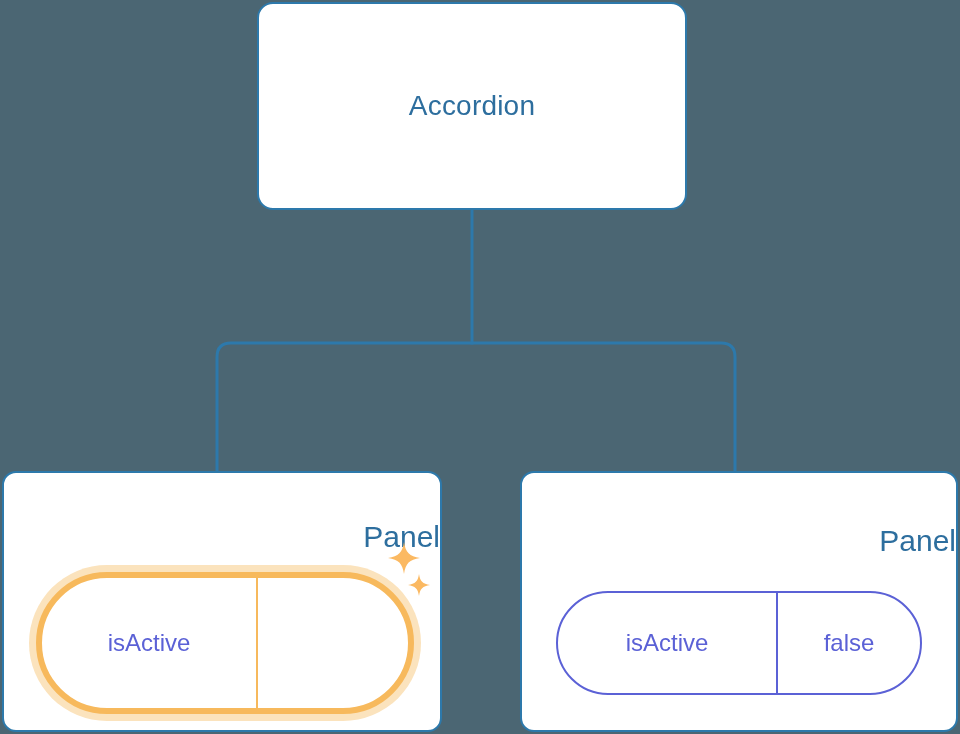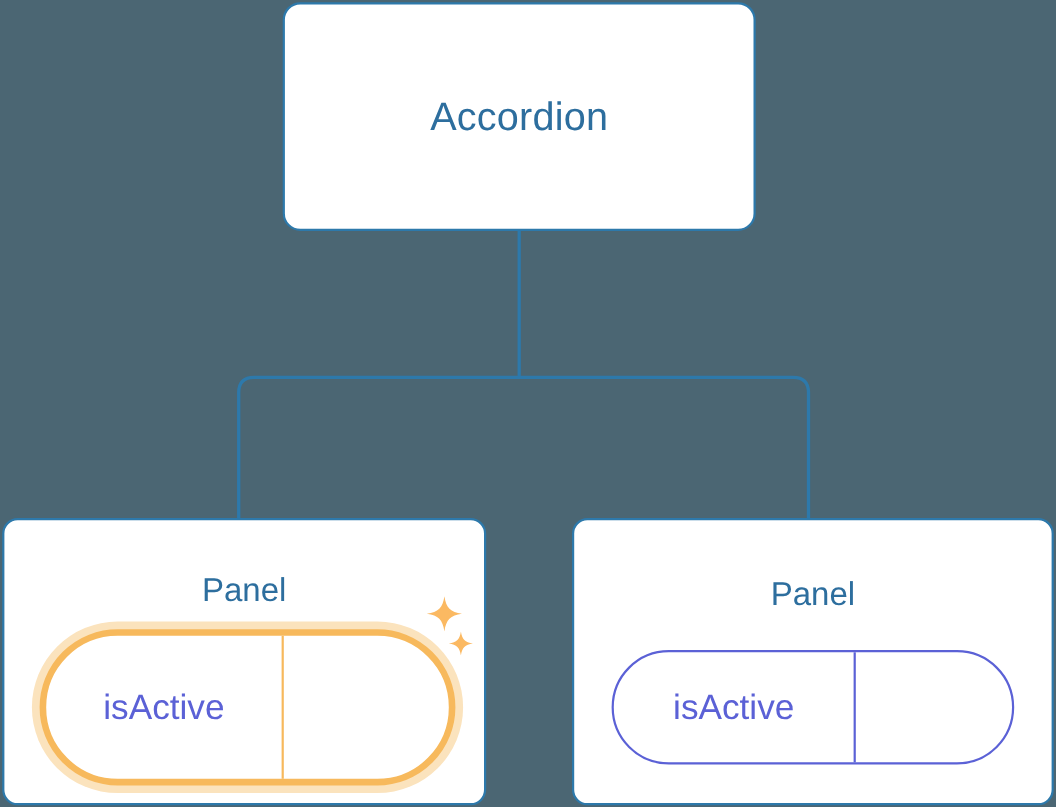--- a/index.html
+++ b/index.html
@@ -47,21 +47,21 @@
     left: 257px;
     top: 2px;
     width: 430px;
     height: 208px;
     border-radius: 16px;
     display: flex;
     align-items: center;
     justify-content: center;
   }
   .root-title {
-    font-size: 36px;
+    font-size: 28px;
     color: #2d6e9e;
     letter-spacing: 0.2px;
     line-height: 1;
     white-space: nowrap;
   }
 
   
   #panel-card-left {
     left: 2px;
     top: 471px;
@@ -72,21 +72,21 @@
     left: 520px;
     top: 471px;
     width: 438px;
     height: 261px;
   }
 
   .panel-title {
     position: absolute;
     left: 0;
     right: 0;
-    text-align: center;
+    text-align: right;
     font-size: 30px;
     color: #2d6e9e;
     line-height: 1;
     white-space: nowrap;
   }
   #panel-card-left .panel-title { top: 49px; }
   #panel-card-right .panel-title { top: 53px; }
 
   
   .pill {
@@ -94,21 +94,21 @@
     display: flex;
     align-items: stretch;
     box-sizing: border-box;
     background: #ffffff;
   }
   .pill-key,
   .pill-val {
     display: flex;
     align-items: center;
     justify-content: center;
-    font-size: 32px;
+    font-size: 24px;
     line-height: 1;
     white-space: nowrap;
     color: #5b61d6;
   }
 
   
   .pill.plain {
     left: 34px;
     top: 118px;
     width: 366px;
@@ -182,20 +182,21 @@
         <div class="pill-key">isActive</div>
       </div>
     </div>
   </div>
 
   <div class="card" id="panel-card-right">
     <div class="panel-title">Panel</div>
 
     <div class="pill plain">
       <div class="pill-key">isActive</div>
+      <div class="pill-val">false</div>
     </div>
   </div>
 
   <svg class="sparkle" id="sparkle-large" viewBox="0 0 32 32">
     <path d="M16 0 C17.6 10.6 21.4 14.4 32 16 C21.4 17.6 17.6 21.4 16 32 C14.4 21.4 10.6 17.6 0 16 C10.6 14.4 14.4 10.6 16 0 Z" fill="#fbb962"></path>
   </svg>
   <svg class="sparkle" id="sparkle-small" viewBox="0 0 22 22">
     <path d="M11 0 C12.1 7.3 14.7 9.9 22 11 C14.7 12.1 12.1 14.7 11 22 C9.9 14.7 7.3 12.1 0 11 C7.3 9.9 9.9 7.3 11 0 Z" fill="#fbb962"></path>
   </svg>
 

